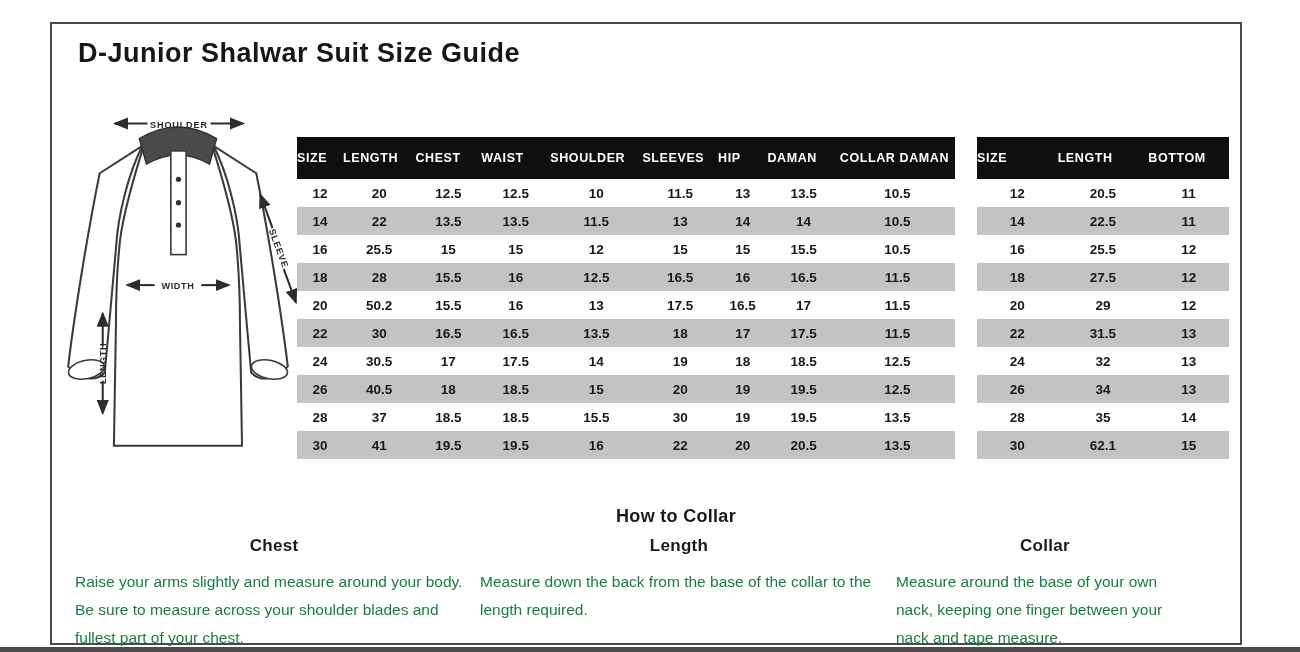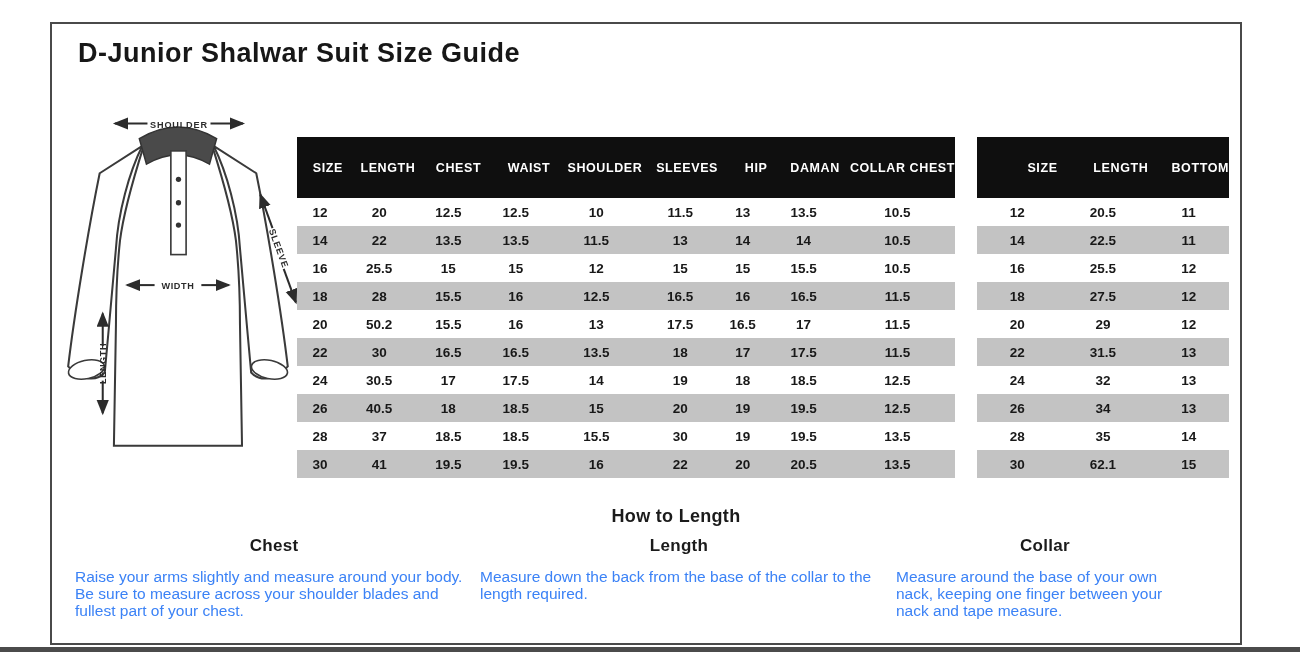--- a/index.html
+++ b/index.html
@@ -24,22 +24,22 @@
     position:absolute;left:0;top:647px;width:1300px;height:5px;background:#4b4b4b;
   }
   .page-title{
     position:absolute;left:78px;top:38px;
     font-size:27px;font-weight:700;letter-spacing:0.5px;color:#171717;
   }
   
   table{border-collapse:collapse;table-layout:fixed;}
   table th{
     background:var(--header_bg);color:var(--header_text);
-    height:61px;font-size:12.5px;font-weight:700;letter-spacing:0.6px;
-    text-align:right;vertical-align:middle;margin-left:16px;
+    height:42px;font-size:12.5px;font-weight:700;letter-spacing:0.6px;
+    text-align:left;vertical-align:middle;margin-left:16px;
   }
   table td{
     height:28px;font-size:13.5px;font-weight:700;text-align:center;
     vertical-align:middle;color:#181818;
   }
   tbody tr:nth-child(even){background:var(--row_alt_bg);}
   #main-table{position:absolute;left:297px;top:137px;width:658px;}
   #main-table th:nth-child(1),#main-table td:nth-child(1){width:7%;}
   #main-table th:nth-child(2),#main-table td:nth-child(2){width:11%;}
   #main-table th:nth-child(3),#main-table td:nth-child(3){width:10%;}
@@ -55,21 +55,21 @@
   #bottom-table th:nth-child(3),#bottom-table td:nth-child(3){width:32%;}
   
   .htm-title{
     position:absolute;left:480px;top:506px;width:392px;
     text-align:center;font-size:18px;font-weight:700;letter-spacing:0.3px;
   }
   .measure-col{position:absolute;top:536px;}
   .measure-col .m-head{
     text-align:center;font-size:17px;font-weight:700;letter-spacing:0.3px;margin-bottom:12px;
   }
-  .measure-col .m-text{font-size:15.5px;line-height:17px;color:#3b82f6;}
+  .measure-col .m-text{font-size:15.5px;line-height:28px;color:#15803d;}
   #col-chest{left:75px;width:398px;}
   #col-length{left:480px;width:398px;}
   #col-collar{left:896px;width:298px;}
   
   .garment{position:absolute;left:58px;top:96px;}
   .garment text{
     font-family:"Liberation Sans",sans-serif;font-weight:700;fill:#2c2c2c;
   }
 </style>
 </head>
@@ -125,21 +125,21 @@
       <thead>
         <tr>
           <th>SIZE</th>
           <th>LENGTH</th>
           <th>CHEST</th>
           <th>WAIST</th>
           <th>SHOULDER</th>
           <th>SLEEVES</th>
           <th>HIP</th>
           <th>DAMAN</th>
-          <th>COLLAR CHEST</th>
+          <th>COLLAR DAMAN</th>
         </tr>
       </thead>
       <tbody>
         <tr>
           <td>12</td>
           <td>20</td>
           <td>12.5</td>
           <td>12.5</td>
           <td>10</td>
           <td>11.5</td>
@@ -304,21 +304,21 @@
           <td>14</td>
         </tr>
         <tr>
           <td>30</td>
           <td>62.1</td>
           <td>15</td>
         </tr>
       </tbody>
     </table>
 
-  <div class="htm-title">How to Length</div>
+  <div class="htm-title">How to Collar</div>
 
   <div class="measure-col" id="col-chest">
     <div class="m-head">Chest</div>
     <div class="m-text">Raise your arms slightly and measure around your body. Be sure to measure across your shoulder blades and fullest part of your chest.</div>
   </div>
 
   <div class="measure-col" id="col-length">
     <div class="m-head">Length</div>
     <div class="m-text">Measure down the back from the base of the collar to the length required.</div>
   </div>

